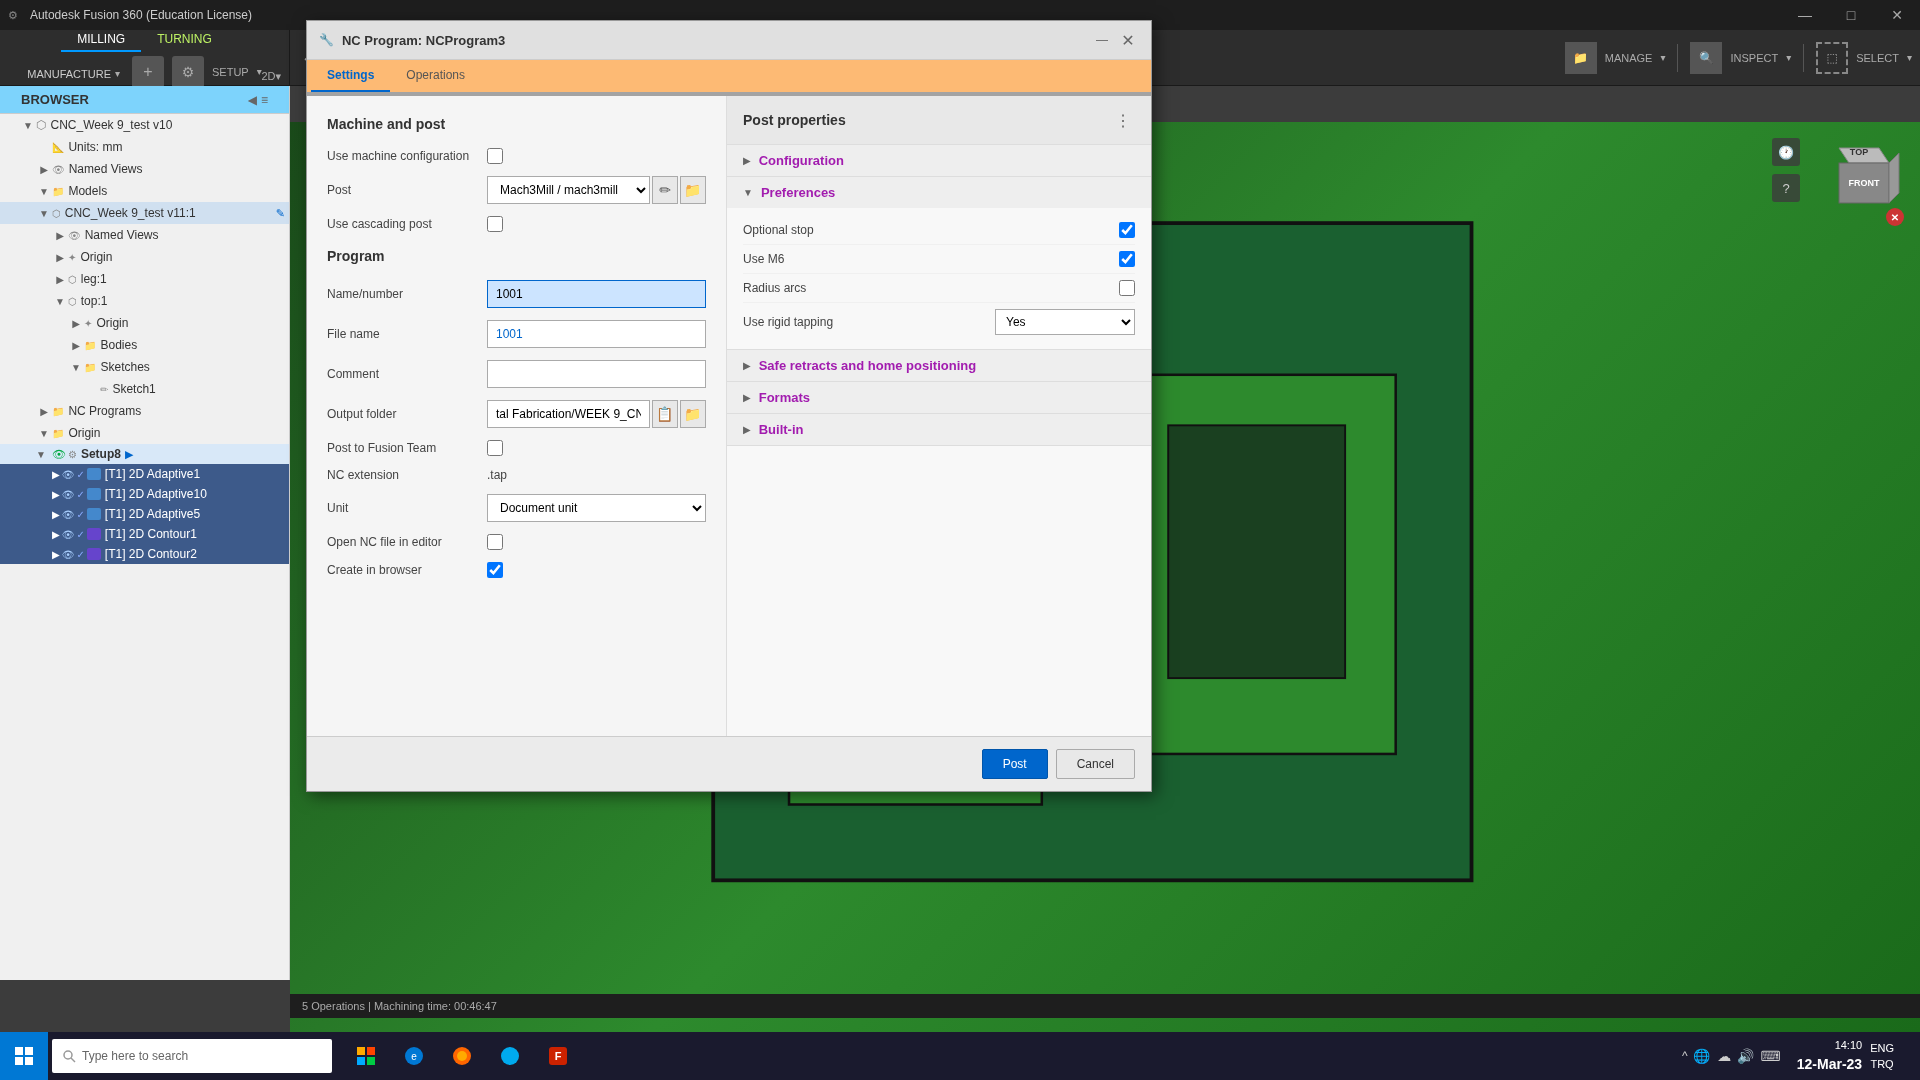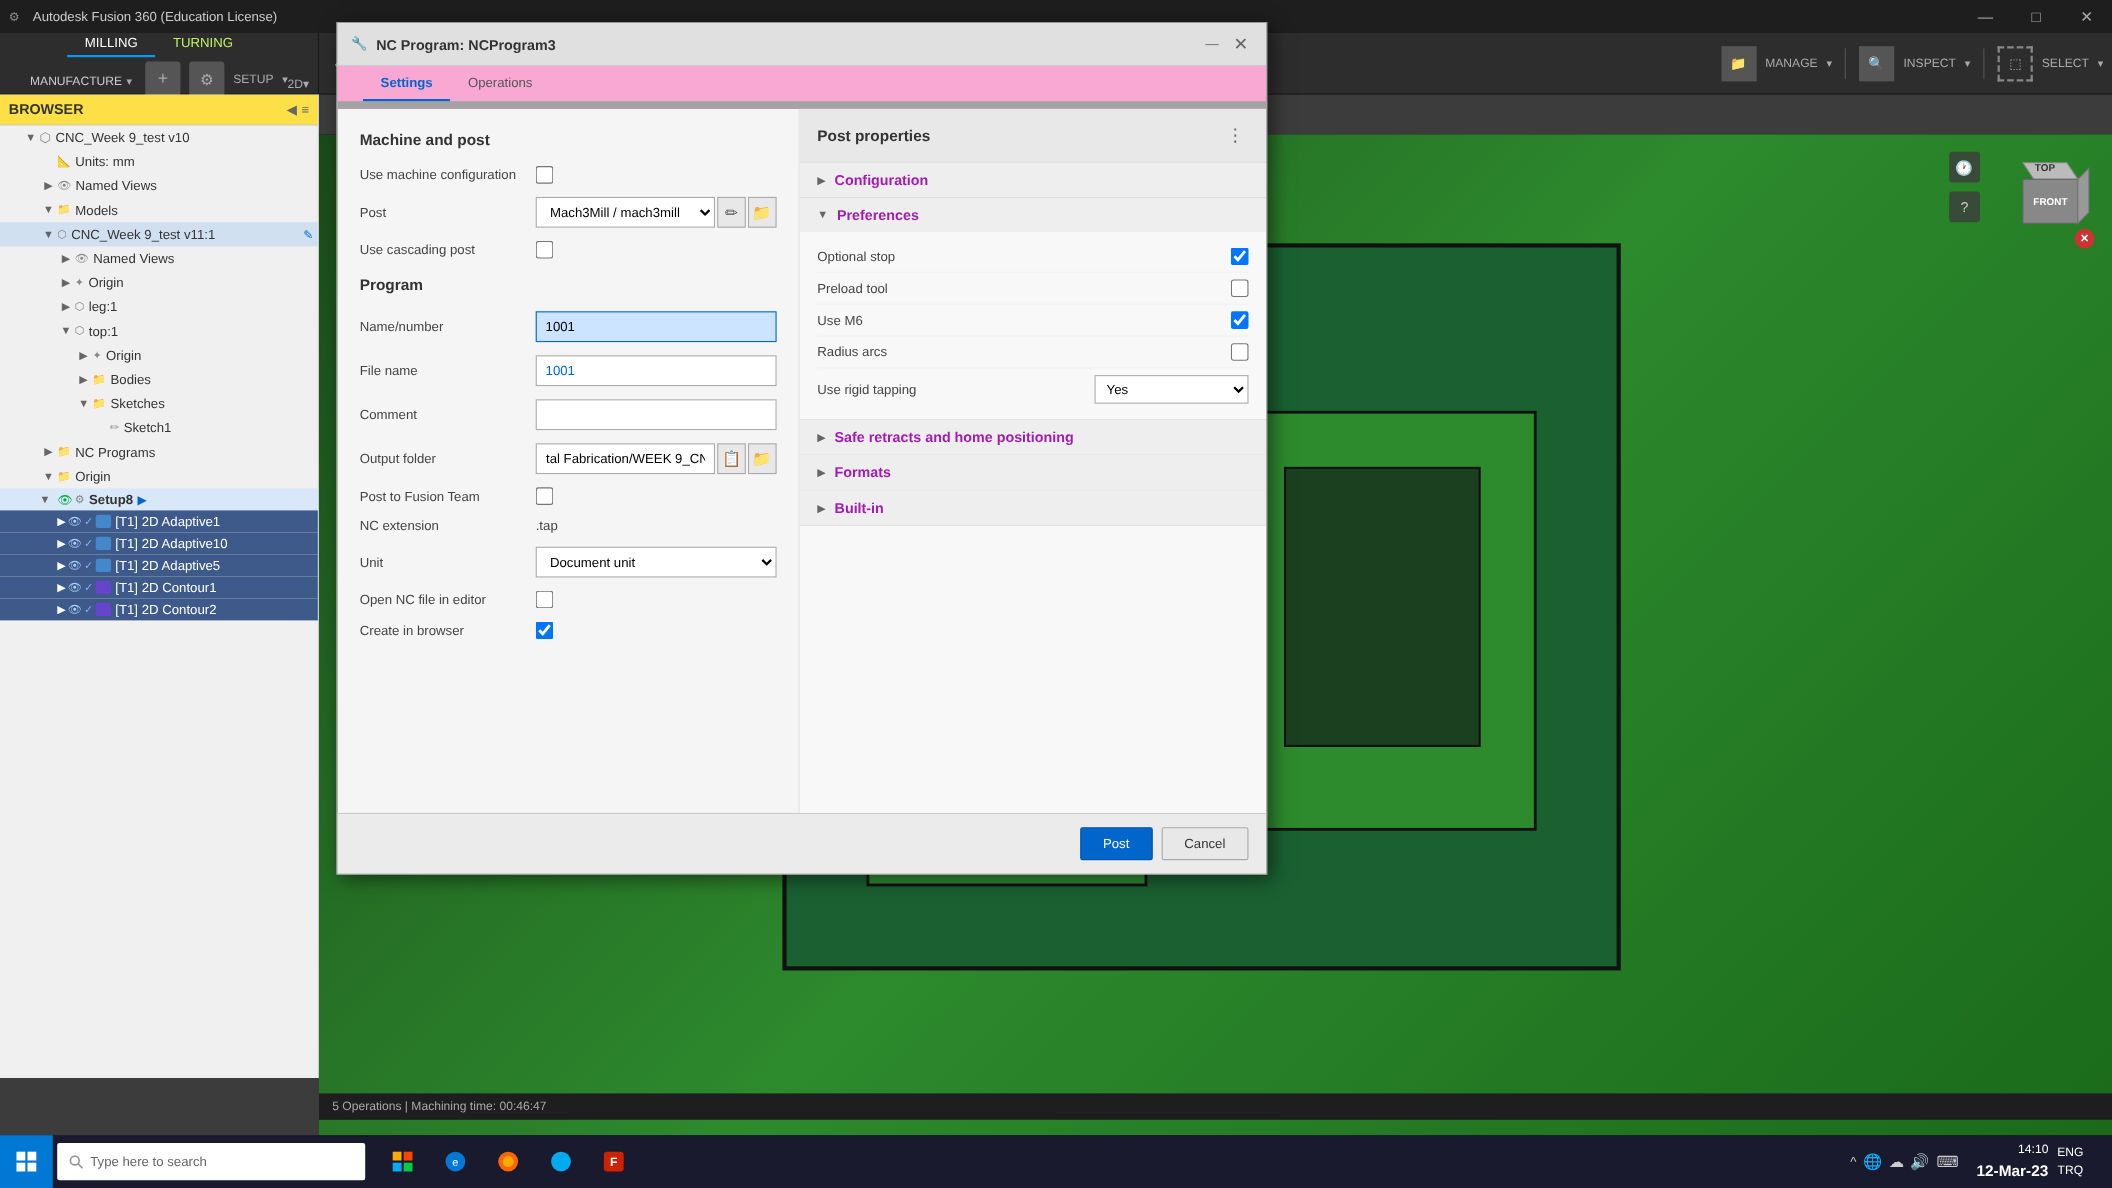--- a/index.html
+++ b/index.html
@@ -23,21 +23,21 @@
     .title-bar-text { color: #ccc; font-size: 12px; }
     .title-bar-right { display: flex; }
     .title-btn { width: 46px; height: 30px; display: flex; align-items: center; justify-content: center; color: #aaa; cursor: pointer; font-size: 14px; }
 
     
     .toolbar { position: absolute; top: 30px; left: 0; width: 1920px; height: 56px; background: #2d2d2d; display: flex; align-items: center; padding: 0 8px; gap: 4px; border-bottom: 1px solid #1a1a1a; }
     .toolbar-separator { width: 1px; height: 28px; background: #555; margin: 0 4px; }
 
     
     .left-sidebar { position: absolute; top: 86px; left: 0; width: 290px; height: 894px; background: #f0f0f0; border-right: 1px solid #ccc; overflow-y: auto; }
-    .sidebar-header { display: flex; align-items: center; justify-content: space-between; padding: 6px 8px; background: #fde047; border-bottom: 1px solid #ccc; }
+    .sidebar-header { display: flex; align-items: center; justify-content: space-between; padding: 6px 21px; background: #7dd3fc; border-bottom: 1px solid #ccc; }
     .sidebar-header-text { font-size: 13px; font-weight: 600; color: #333; }
     .tree-item { display: flex; align-items: center; padding: 3px 4px; cursor: pointer; user-select: none; }
     .tree-arrow { width: 16px; height: 16px; display: flex; align-items: center; justify-content: center; font-size: 10px; color: #666; }
     .tree-label { font-size: 12px; color: #333; flex: 1; }
 
     
     .indent-1 { padding-left: 20px; }
     .indent-2 { padding-left: 36px; }
     .indent-3 { padding-left: 52px; }
     .indent-4 { padding-left: 68px; }
@@ -46,21 +46,21 @@
     
     .viewport { position: absolute; top: 86px; left: 290px; right: 0; bottom: 48px; background: #1a1a1a; overflow: hidden; }
     .viewport-green { position: absolute; top: 0; left: 0; right: 0; bottom: 0; background: linear-gradient(135deg, #1a4a1a, #2d8a2d, #1a6a1a); }
 
     
     .status-bar { position: absolute; bottom: 48px; left: 290px; right: 0; height: 24px; background: #1e1e1e; display: flex; align-items: center; padding: 0 12px; color: #aaa; font-size: 11px; }
     .dialog { position: absolute; top: 20px; left: 306px; width: 846px; background: #f5f5f5; border: 1px solid #999; box-shadow: 4px 4px 16px rgba(0,0,0,0.5); z-index: 60; }
     .dialog-title { display: flex; align-items: center; justify-content: space-between; padding: 8px 12px; background: #e0e0e0; border-bottom: 1px solid #ccc; cursor: move; }
     .dialog-title-text { font-size: 13px; font-weight: 600; color: #333; }
     .dialog-close { width: 22px; height: 22px; display: flex; align-items: center; justify-content: center; cursor: pointer; font-size: 16px; color: #666; }
-    .dialog-tabs { display: flex; border-bottom: 7px solid #a3a3a3; padding: 0 23px; background: #f9a8d4; }
+    .dialog-tabs { display: flex; border-bottom: 4px solid #a3a3a3; padding: 0 4px; background: #fdba74; }
     .dialog-tab { padding: 8px 16px; font-size: 12px; cursor: pointer; color: #555; border-bottom: 2px solid transparent; }
     .dialog-tab.active { color: #0066cc; border-bottom: 2px solid #0066cc; font-weight: 600; }
     .dialog-body { display: flex; height: 640px; }
 
     
     .dialog-left { width: 420px; padding: 20px; border-right: 1px solid #ddd; overflow-y: auto; }
     .section-title { font-size: 14px; font-weight: 700; color: #333; margin-bottom: 16px; }
     .form-row { display: flex; align-items: center; margin-bottom: 12px; }
     .form-label { width: 160px; font-size: 12px; color: #444; flex-shrink: 0; }
     .form-control { flex: 1; }
@@ -463,26 +463,20 @@
         <div class="props-body">
 
 
           <div class="prop-row">
             <span class="prop-label">Optional stop</span>
             <div class="prop-control">
               <input type="checkbox" class="prop-checkbox" checked="" style="">
             </div>
           </div>
 
-          <div class="prop-row">
-            <span class="prop-label">Preload tool</span>
-            <div class="prop-control">
-              <input type="checkbox" class="prop-checkbox" style="">
-            </div>
-          </div>
 
           <div class="prop-row">
             <span class="prop-label">Use M6</span>
             <div class="prop-control">
               <input type="checkbox" class="prop-checkbox" checked="" style="">
             </div>
           </div>
 
           <div class="prop-row">
             <span class="prop-label">Radius arcs</span>

